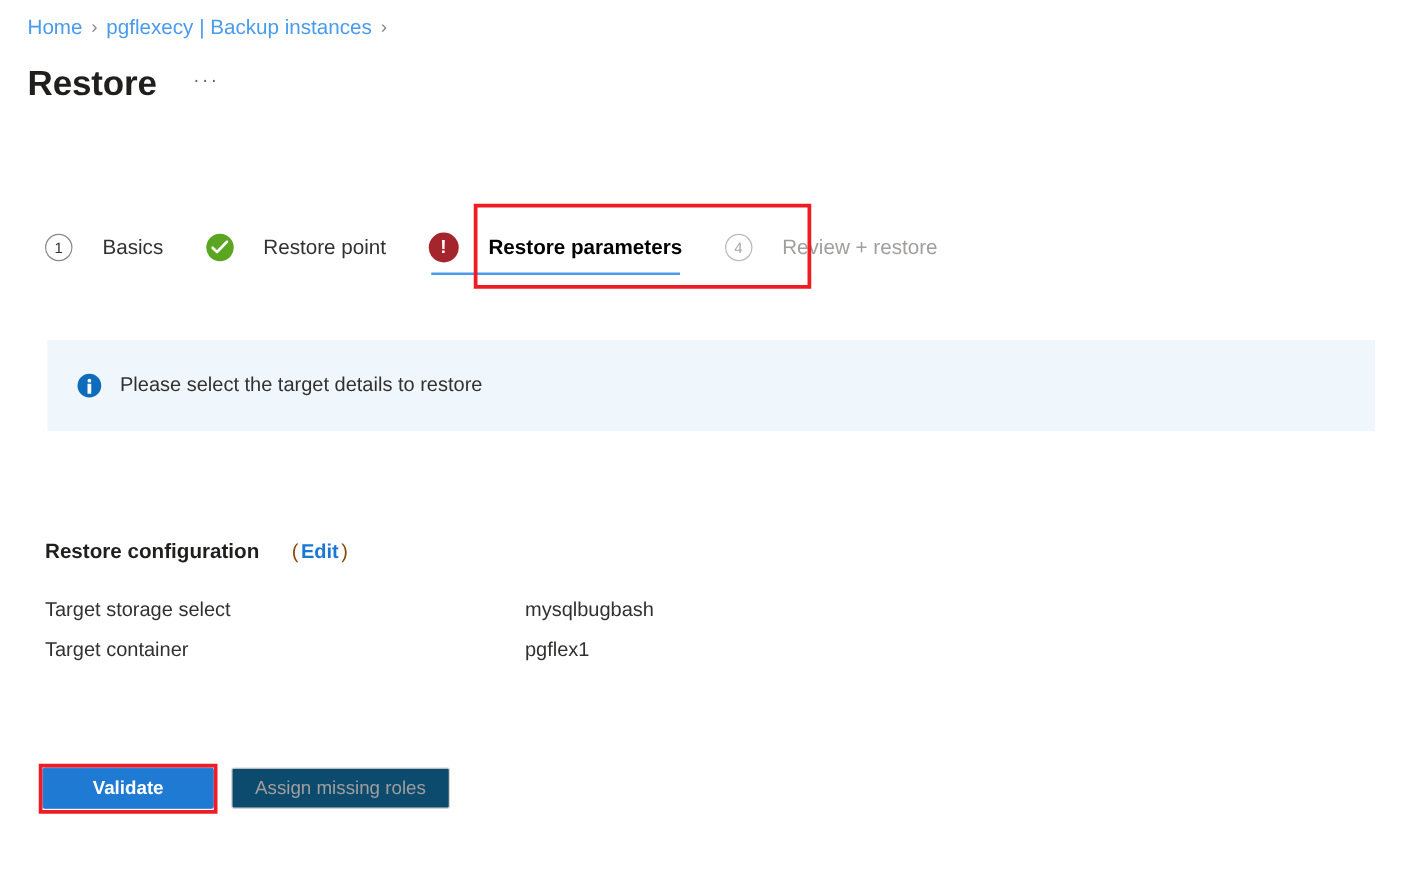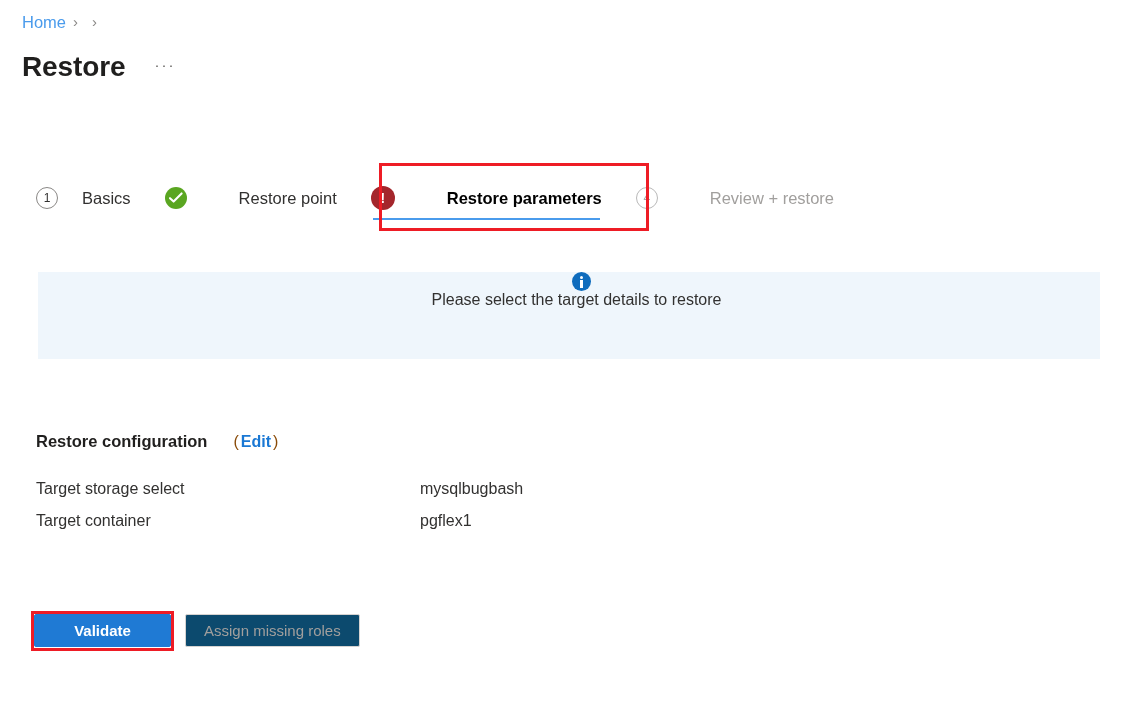--- a/index.html
+++ b/index.html
@@ -76,21 +76,21 @@
     height: 56px;
   }
   .step {
     display: flex;
     align-items: center;
     height: 56px;
     padding: 0 0 0 0;
     cursor: pointer;
     position: relative;
   }
-  .step + .step { margin-left: 34px; gap: 28px; }
+  .step + .step { margin-left: 34px; }
 
   .step-num {
     width: 22px;
     height: 22px;
     border-radius: 50%;
     border: 1px solid #8a8886;
     color: #323130;
     font-size: 12px;
     display: flex;
     align-items: center;
@@ -159,25 +159,24 @@
   }
   #annot-tab   { left: 379px; top: 163px; width: 270px; height: 68px; }
   #annot-btn   { left: 31px;  top: 611px; width: 143px; height: 40px; }
 
   
   .info-bar {
     position: absolute;
     left: 38px;
     top: 272px;
     width: 1062px;
-    height: 87px;
+    height: 73px;
     background: #eff6fc;
     display: flex;
     align-items: center;
-    flex-direction: column;
   }
   .info-icon {
     margin-left: 24px;
     width: 19px;
     height: 19px;
     border-radius: 50%;
     background: #0f6cbd;
     flex: 0 0 auto;
     position: relative;
   }
@@ -280,20 +279,21 @@
     cursor: default;
   }
   .actions .btn + .btn { margin-left: 14px; }
 </style>
 </head>
 <body>
 
 <div class="breadcrumb">
   <a class="crumb-link" href="#">Home</a>
   <span class="crumb-sep">›</span>
+  <a class="crumb-link" href="#">pgflexecy | Backup instances</a>
   <span class="crumb-sep">›</span>
 </div>
 
 <div class="page-title-row">
   <div class="page-title">Restore</div>
   <div class="title-ellipsis">···</div>
 </div>
 
 <div class="steps">
 

